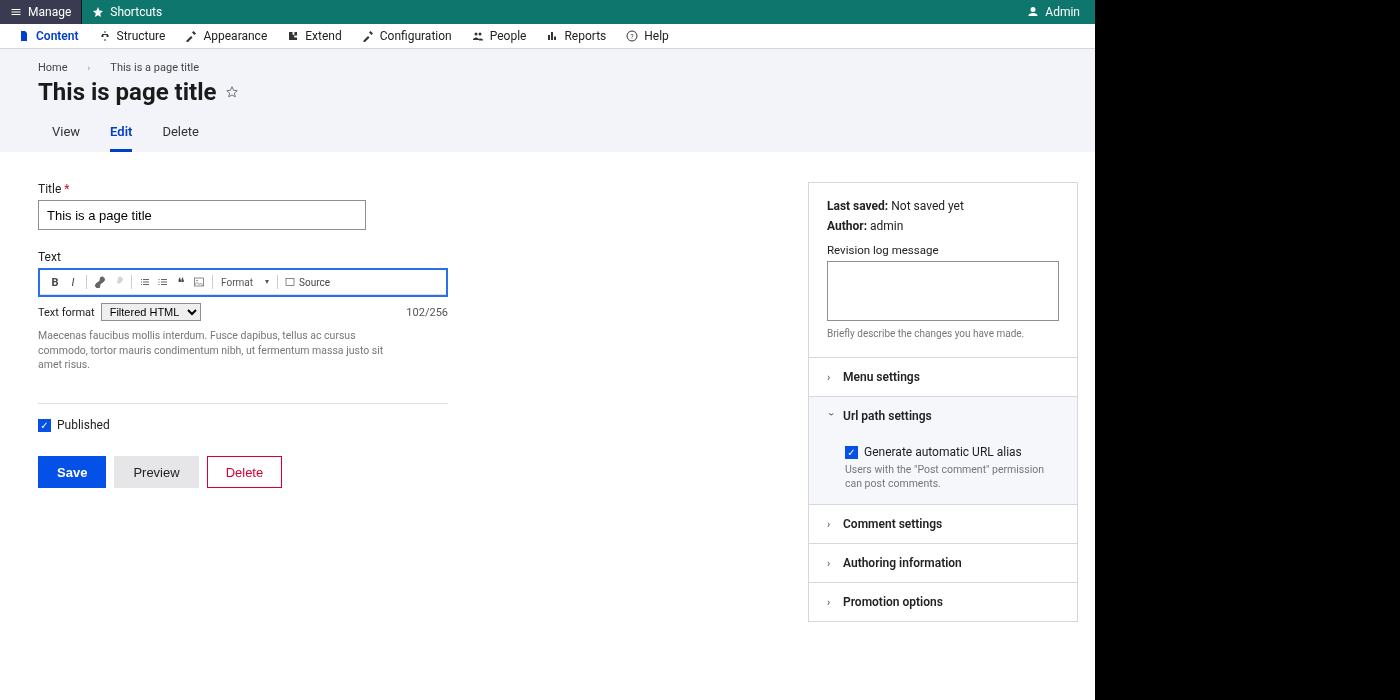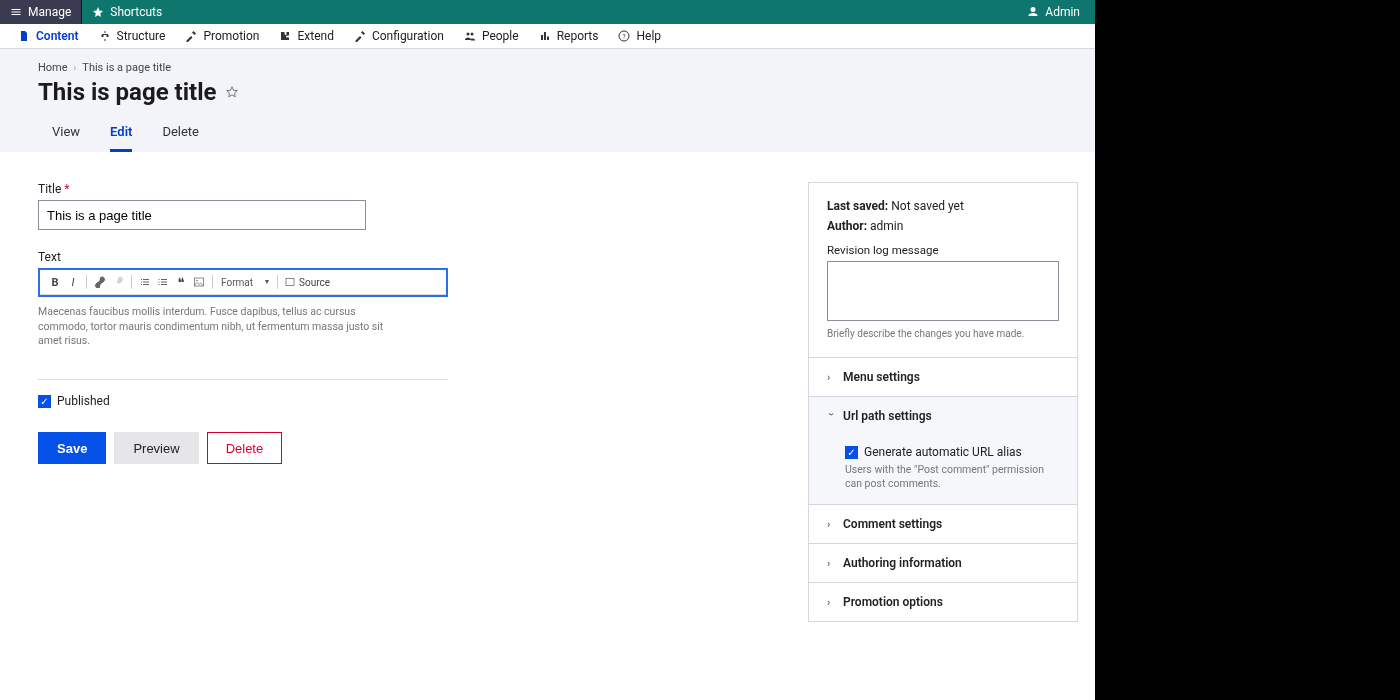--- a/index.html
+++ b/index.html
@@ -5,21 +5,21 @@
   * { box-sizing: border-box; margin: 0; padding: 0; }
   body { font-family: -apple-system, BlinkMacSystemFont, "Segoe UI", Roboto, sans-serif; font-size: 13px; color: #222; background: #fff; width: 1400px; height: 700px; overflow: hidden; }
   .topbar { background: #0f766e; color: #fff; height: 24px; display: flex; align-items: center; justify-content: space-between; font-size: 12px; }
   .topbar-left, .topbar-right { display: flex; align-items: center; height: 100%; }
   .top-item { display: flex; align-items: center; gap: 6px; padding: 0 10px; height: 100%; cursor: pointer; }
   .top-item.manage { background: #3a3a51; border-right: 1px solid #14141f; }
   .menubar { background: #fff; border-bottom: 1px solid #d6d6de; height: 25px; display: flex; align-items: center; gap: 0; font-size: 12px; padding: 0 8px; }
   .menu-item { display: flex; align-items: center; gap: 6px; padding: 0 10px; height: 100%; cursor: pointer; color: #222; }
   .menu-item.active { color: #003ecc; font-weight: 600; }
   .header-area { background: #f3f4f9; padding: 12px 38px 0 38px; }
-  .breadcrumb { font-size: 11px; color: #444; display: flex; align-items: center; gap: 6px; margin-bottom: 4px; }
+  .breadcrumb { font-size: 11px; color: #444; display: flex; align-items: center; gap: 20px; margin-bottom: 4px; }
   .page-title-row { display: flex; align-items: center; gap: 8px; margin: 4px 0 8px 0; }
   .page-title { font-size: 24px; font-weight: 700; color: #1b1b1b; }
   .tabs { display: flex; gap: 30px; margin-top: 10px; }
   .tab { padding: 8px 0 10px 0; font-size: 13px; color: #333; cursor: pointer; border-bottom: 3px solid transparent; }
   .tab.active { color: #003ecc; font-weight: 600; border-bottom-color: #003ecc; }
   .content { display: flex; gap: 30px; padding: 30px 38px; }
   .main-col { width: 410px; }
   .label { font-size: 12px; color: #222; margin-bottom: 4px; display: block; }
   .req { color: #d8002f; margin-left: 3px; }
   .title-input { width: 328px; height: 30px; border: 1px solid #8e8e9a; padding: 0 8px; font-size: 13px; }
@@ -97,21 +97,21 @@
   <div class="menu-item">
     <svg class="ico-s" viewBox="0 0 24 24">
         <path fill="#333" d="M11 2h2v4h-2zM5 10h4v4H5zm10 0h4v4h-4zM11 18h2v4h-2zM6 8h12v2H6z"></path>
       </svg>
     <span>Structure</span>
   </div>
   <div class="menu-item">
     <svg class="ico-s" viewBox="0 0 24 24">
         <path fill="#333" d="M22 7l-5-5-3 3 5 5zM3 21l9-9 3 3-9 9H3z"></path>
       </svg>
-    <span>Promotion</span>
+    <span>Appearance</span>
   </div>
   <div class="menu-item">
     <svg class="ico-s" viewBox="0 0 24 24">
         <path fill="#333" d="M4 4h7v4a2 2 0 104 0V4h5v7h-4a2 2 0 100 4h4v5H4z"></path>
       </svg>
     <span>Extend</span>
   </div>
   <div class="menu-item">
     <svg class="ico-s" viewBox="0 0 24 24">
         <path fill="#333" d="M22 7l-5-5-3 3 5 5zM3 21l9-9 3 3-9 9H3z"></path>
@@ -210,20 +210,29 @@
         <div class="tool-sep"></div>
         <div class="tool-btn" style="width:auto; gap:3px; padding:0 2px;">
           <svg class="ico-s" viewBox="0 0 24 24">
               <rect x="4" y="5" width="16" height="14" fill="none" stroke="#666" stroke-width="1.5"></rect>
             </svg>
           <span style="font-size:10px;">Source</span>
         </div>
       </div>
     </div>
 
+    <div class="format-row">
+      <div style="display:flex; align-items:center; gap:6px;">
+        <span>Text format</span>
+        <select class="format-select">
+          <option>Filtered HTML</option>
+        </select>
+      </div>
+      <span style="color:#555;">102/256</span>
+    </div>
     <div class="hint">Maecenas faucibus mollis interdum. Fusce dapibus, tellus ac cursus commodo, tortor mauris condimentum nibh, ut fermentum massa justo sit amet risus.</div>
 
     <div class="divider"></div>
     <label class="chk-row">
       <span class="chk">✓</span>
       <span>Published</span>
     </label>
     <div class="action-row">
       <button class="btn btn-primary">Save</button>
       <button class="btn btn-secondary">Preview</button>

